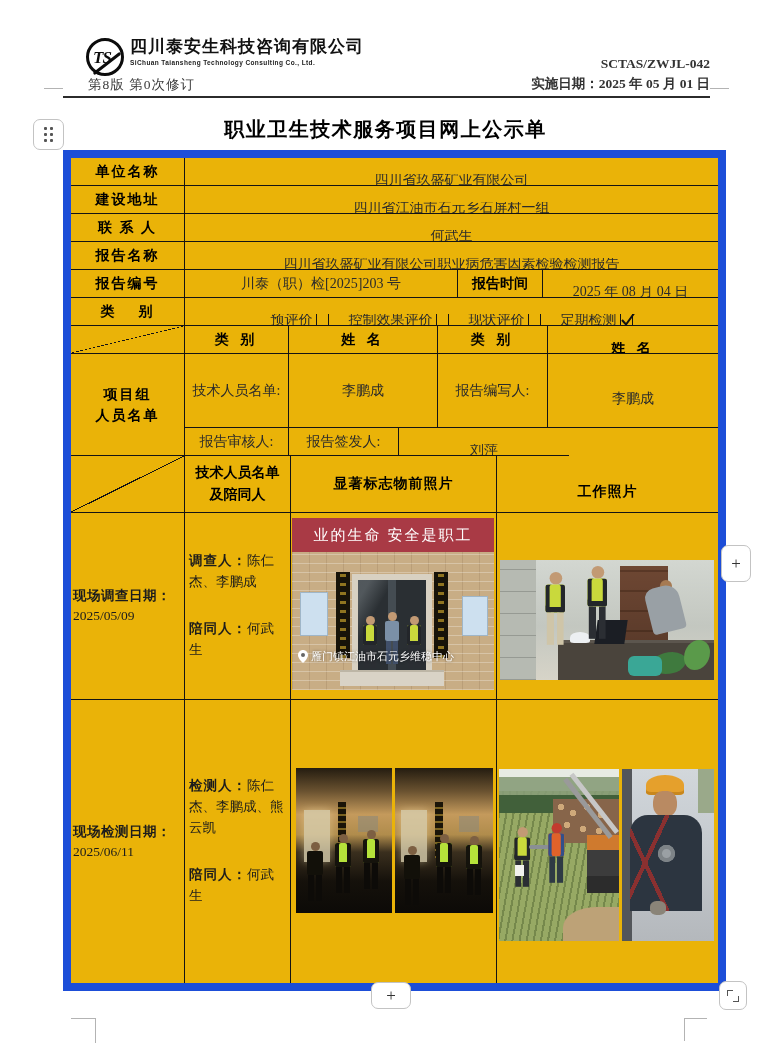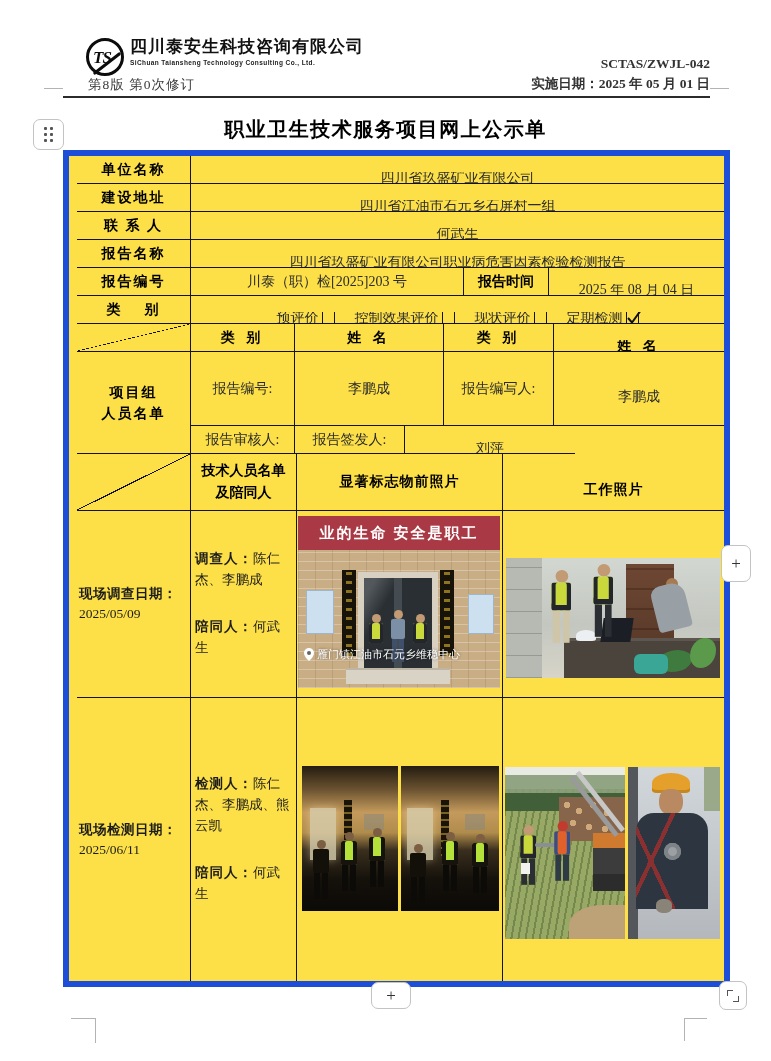--- a/index.html
+++ b/index.html
@@ -32,22 +32,22 @@
   .dots{display:grid;grid-template-columns:3px 3px;grid-gap:3px;}
   .dots i{width:3px;height:3px;background:#555;border-radius:1px;}
   .plus-right{left:721px;top:545px;width:30px;height:37px;font-size:17px;color:#333;}
   .plus-bottom{left:371px;top:982px;width:40px;height:27px;font-size:17px;color:#333;}
   .expand-btn{left:719px;top:981px;width:28px;height:29px;}
   .exp-glyph{width:12px;height:12px;position:relative;}
   .exp-glyph i{position:absolute;width:5px;height:5px;border:0 solid #555;}
   .exp-glyph i.tl{left:0;top:0;border-left-width:1.5px;border-top-width:1.5px;}
   .exp-glyph i.br{right:0;bottom:0;border-right-width:1.5px;border-bottom-width:1.5px;}
   
-  .doc-table{left:63px;top:150px;width:647px;border:6px solid #1d4ed8;box-sizing:content-box;
-      background:#fde047;padding-left:8px;}
+  .doc-table{left:63px;top:150px;width:647px;border:8px solid #1d4ed8;box-sizing:content-box;
+      background:#eab308;}
   .trow{display:flex;}
   .cell{box-sizing:border-box;border-right:1.5px solid #141414;border-bottom:1.5px solid #141414;
       display:flex;align-items:center;justify-content:center;font-size:14px;overflow:hidden;}
   .cell.last{border-right:none;margin-top:16px;}
   .nb{border-bottom:none!important;}
   .lab{font-weight:bold;letter-spacing:2px;color:#000;}
   .val{color:#2b2b2b;}
   .diag{background-image:linear-gradient(to bottom right,transparent 49.5%,#141414 49.5%,#141414 50.6%,transparent 50.6%);}
   .hdr{font-weight:bold;letter-spacing:4px;color:#000;}
   .cb-row{gap:20px;}
@@ -64,21 +64,21 @@
   .personcell p{margin:0 0 0 0;}
   .personcell p+p{margin-top:26px;}
   .personcell b{letter-spacing:1px;}
   .photocell{position:relative;display:block;}
   .photo{position:absolute;overflow:hidden;}
   
   .pA{background:#c8ad85;
       background-image:repeating-linear-gradient(0deg,rgba(255,255,255,.28) 0 1px,transparent 1px 9px),
       repeating-linear-gradient(90deg,rgba(120,90,60,.18) 0 1px,transparent 1px 17px);}
   .pA .banner{position:absolute;left:0;top:0;width:100%;height:34px;background:#a93a45;color:#fff;
-      font-weight:bold;font-size:15px;display:flex;align-items:center;justify-content:center;
+      font-weight:normal;font-size:15px;display:flex;align-items:center;justify-content:center;
       letter-spacing:2px;font-family:"Liberation Sans",sans-serif;}
   .pA .doorframe{position:absolute;left:60px;top:56px;width:80px;height:96px;background:#d8d1c2;}
   .pA .door{position:absolute;left:66px;top:62px;width:68px;height:90px;background:#2a2f33;
       background-image:linear-gradient(90deg,transparent 44%,#444c52 44% 56%,transparent 56%),
       linear-gradient(120deg,rgba(200,210,215,.25) 10%,transparent 30%);}
   .pA .steps{position:absolute;left:48px;top:152px;width:104px;height:14px;background:#d9d3c6;
       border-top:2px solid #bdb6a6;}
   .pA .sign{position:absolute;width:14px;height:86px;top:54px;background:#171309;
       background-image:repeating-linear-gradient(0deg,#8f7420 0 3px,transparent 3px 9px);
       background-size:6px 100%;background-repeat:repeat-y;background-position:4px 0;}
@@ -264,21 +264,21 @@
 
   <div style="display:flex;height:102px;">
     <div class="cell lab" style="width:114px;height:102px;">
       <span class="stack">
         <span>项目组</span>
         <span>人员名单</span>
       </span>
     </div>
     <div style="width:533px;">
       <div class="trow" style="height:74px;">
-        <div class="cell val" style="width:104px;">报告编号:</div>
+        <div class="cell val" style="width:104px;">技术人员名单:</div>
         <div class="cell val" style="width:149px;">李鹏成</div>
         <div class="cell val" style="width:110px;">报告编写人:</div>
         <div class="cell val last" style="width:170px;">李鹏成</div>
       </div>
       <div class="trow" style="height:28px;">
         <div class="cell val" style="width:104px;">报告审核人:</div>
         <div class="cell val" style="width:110px;">报告签发人:</div>
         <div class="cell val last" style="width:170px;">刘萍</div>
       </div>
     </div>

